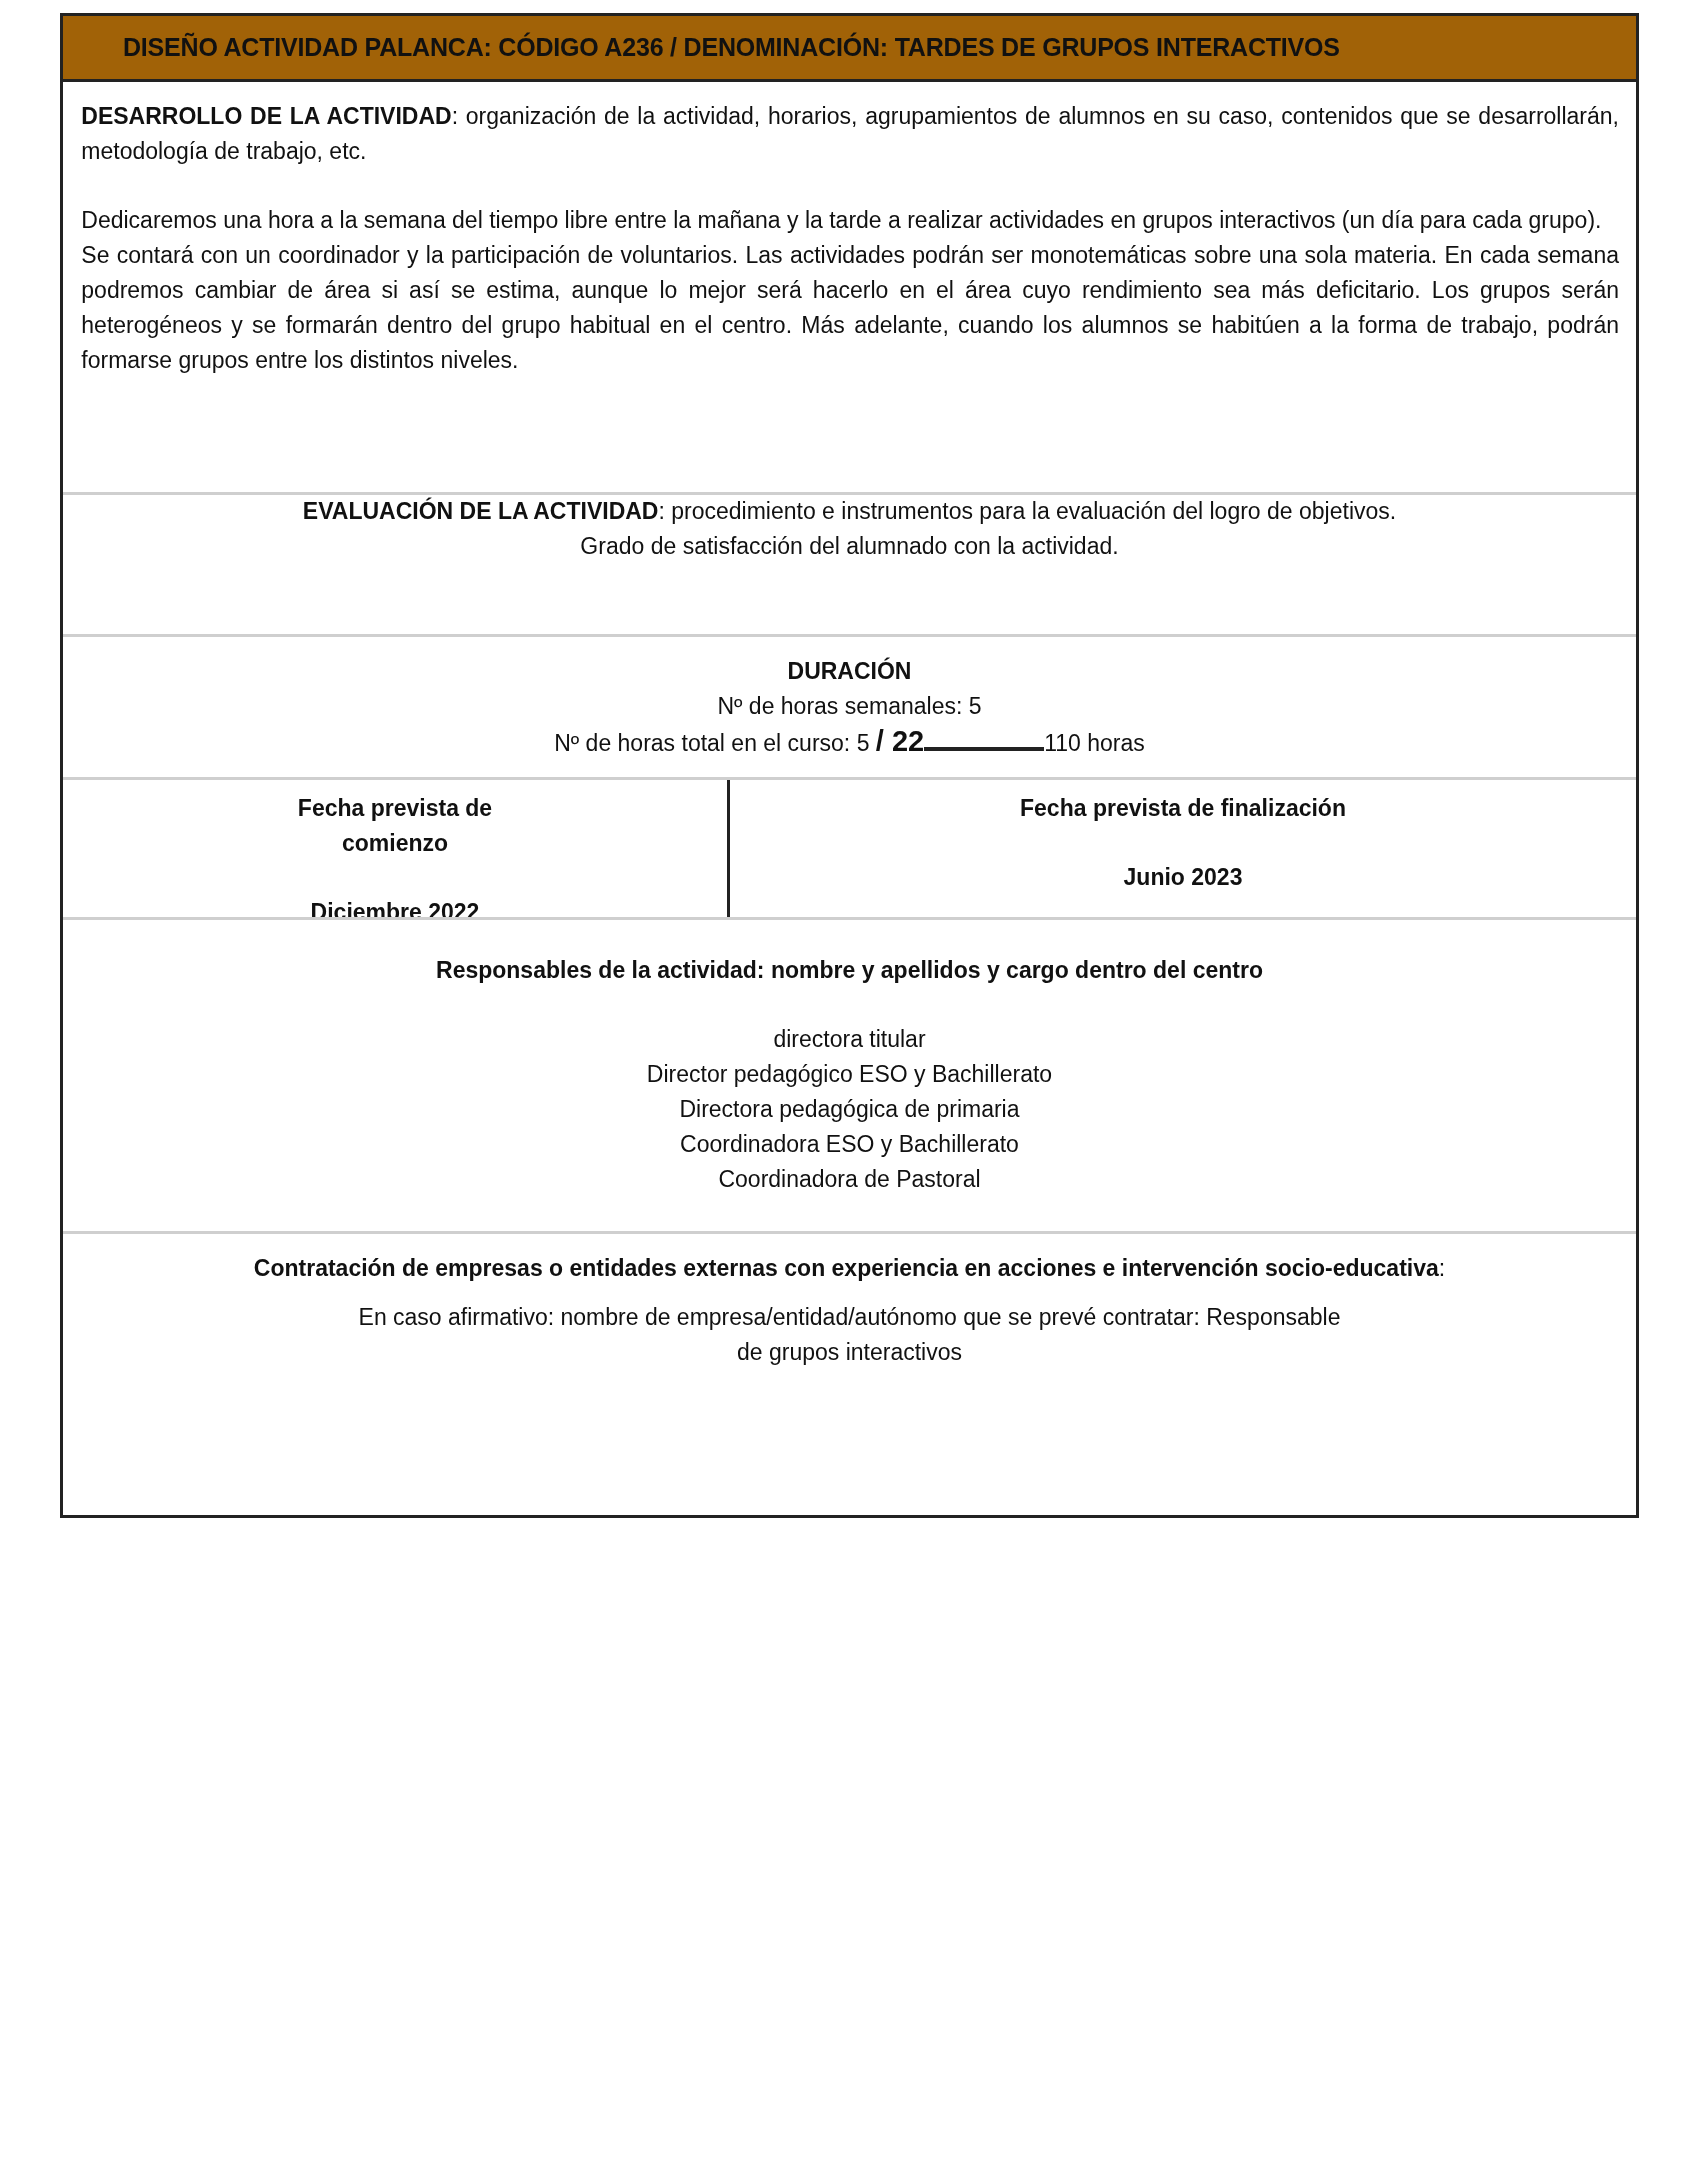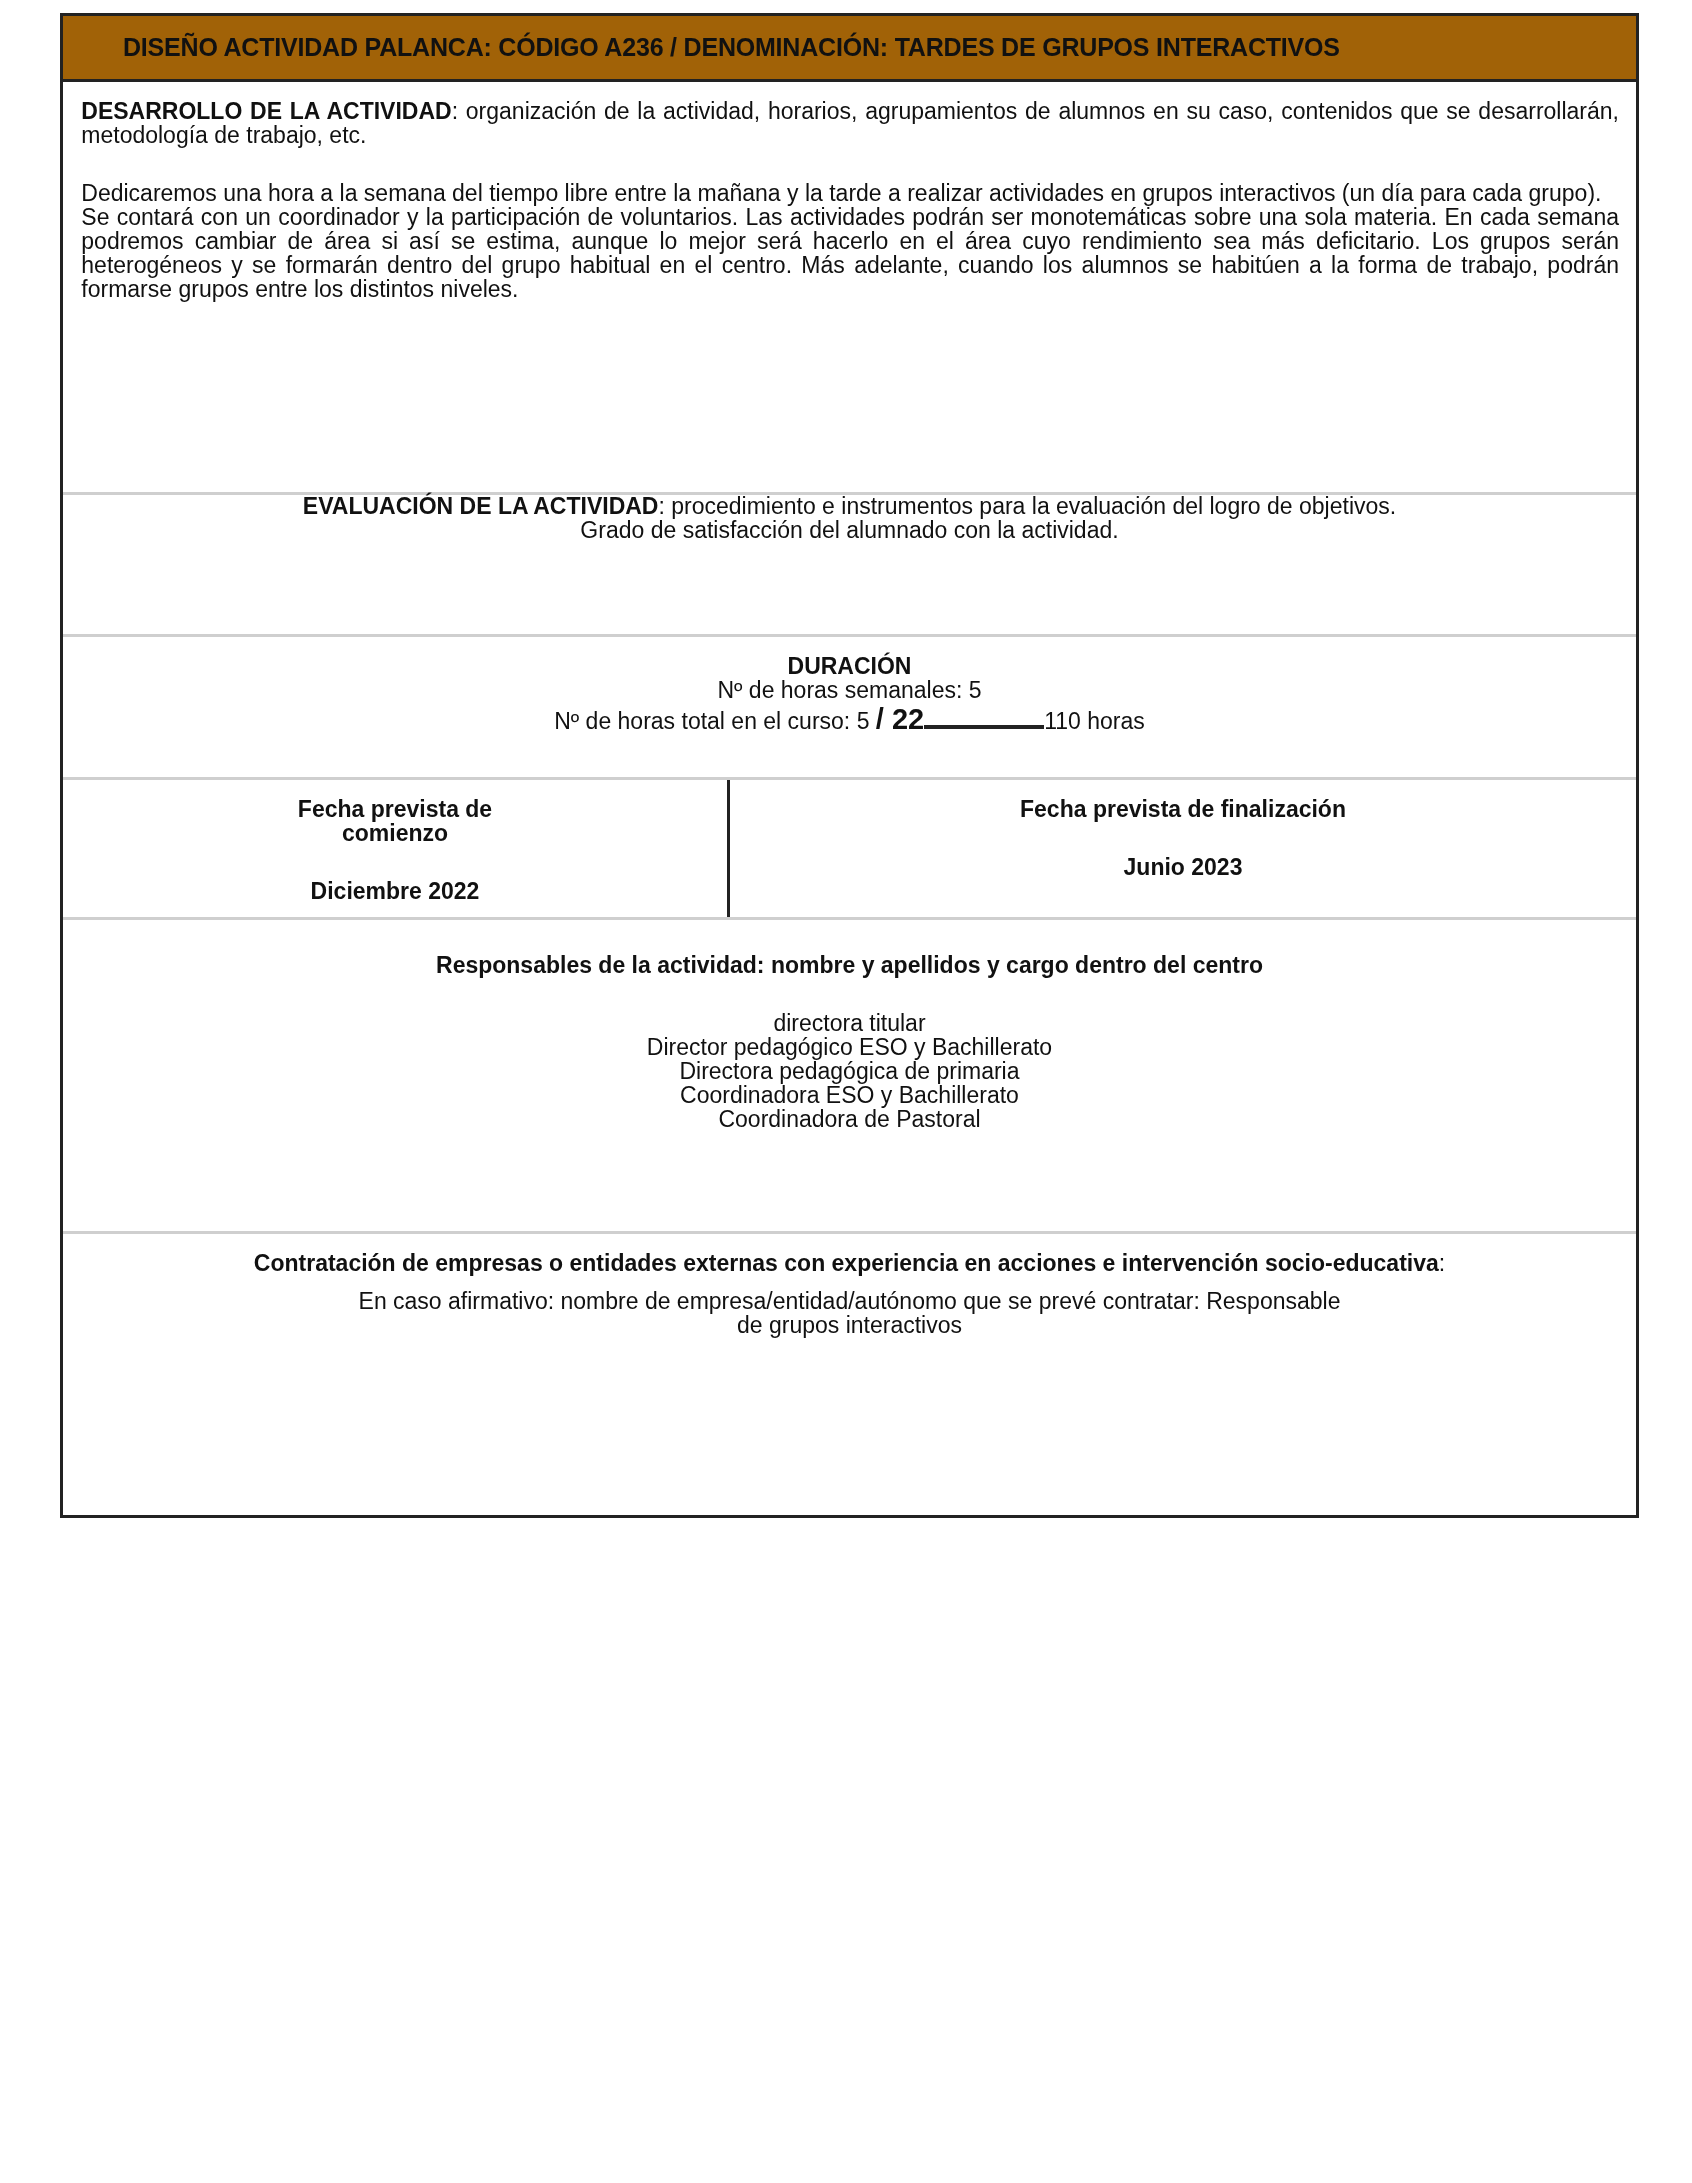--- a/index.html
+++ b/index.html
@@ -5,30 +5,30 @@
   html, body { margin:0; padding:0; background:#ffffff; }
   body { width:1692px; height:2183px; position:relative; overflow:hidden;
          font-family:"Liberation Sans", "DejaVu Sans", sans-serif; color:#111; }
   .table { position:absolute; left:60px; top:13px; width:1573px; height:1499px;
            border:3px solid #222; box-sizing:content-box; }
   .row { position:absolute; left:0; width:1573px; box-sizing:border-box; }
   .divider { position:absolute; left:0; width:1573px; height:3px; background:#cfcfcf; }
   .hdr { top:0; height:66px; background:#a16207; border-bottom:3px solid #222; }
   .hdr-title { position:absolute; left:60px; top:17px; font-weight:bold; font-size:25px;
                letter-spacing:-0.2px; white-space:nowrap; }
-  .p { font-size:23px; line-height:24px; }
+  .p { font-size:23px; line-height:35px; }
   .just { text-align:justify; }
   .b { font-weight:bold; }
   .center { text-align:center; }
   .r1 { top:69px; height:406px; padding:13.7px 17px 0 18.3px; }
   .r1 .gap { height:34px; }
   .r2 { top:478px; height:140px; }
   .r3 { top:621px; height:140px; padding-top:17px; }
   .r4 { top:764px; height:137px; }
-  .r4 .col { position:absolute; top:12px; height:137px; box-sizing:border-box; padding-top:5px; }
+  .r4 .col { position:absolute; top:0; height:137px; box-sizing:border-box; padding-top:11px; }
   .r4 .left { left:0; width:664px; }
   .r4 .right { left:667px; width:906px;border-radius:27px; }
   .r4 .vdiv { position:absolute; left:664px; top:0; width:3px; height:137px; background:#222; }
   .r5 { top:904px; height:311px; padding-top:33px; }
   .r6 { top:1218px; height:282px; padding-top:17px; }
   .big { font-weight:bold; font-size:29px; font-family:"Liberation Sans", sans-serif; }
   .blank { display:inline-block; width:120px; border-bottom:4.6px solid #222; height:23px; vertical-align:baseline; }
   .choice { display:inline-block; }
   .spacer { height:34px; }
 </style>

